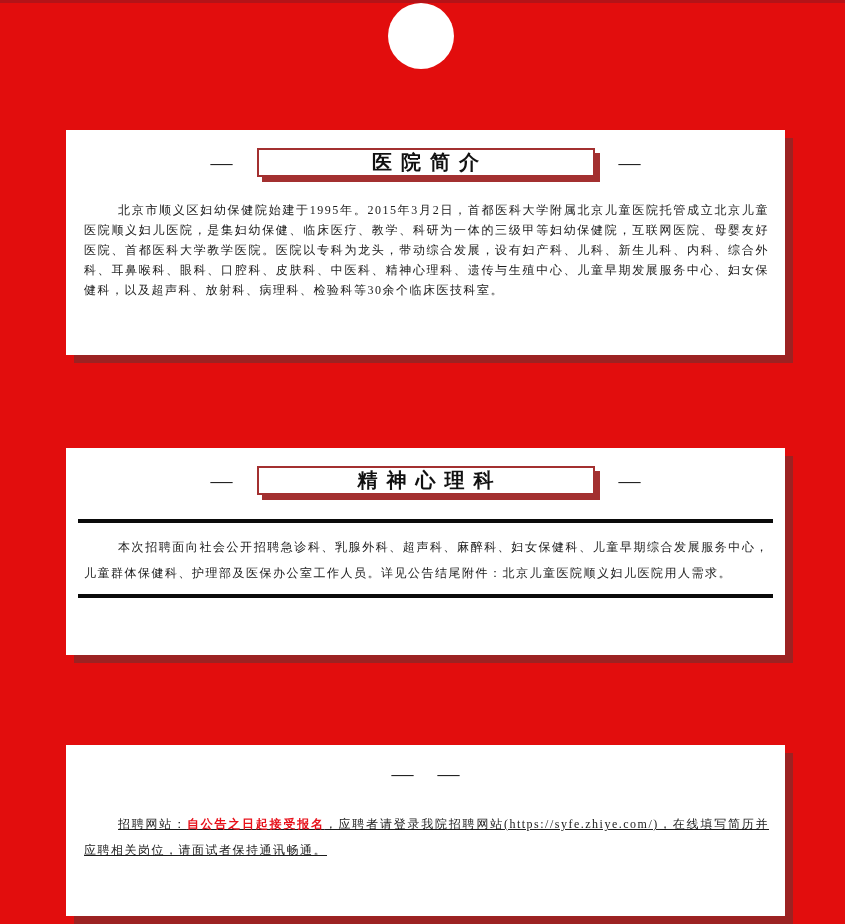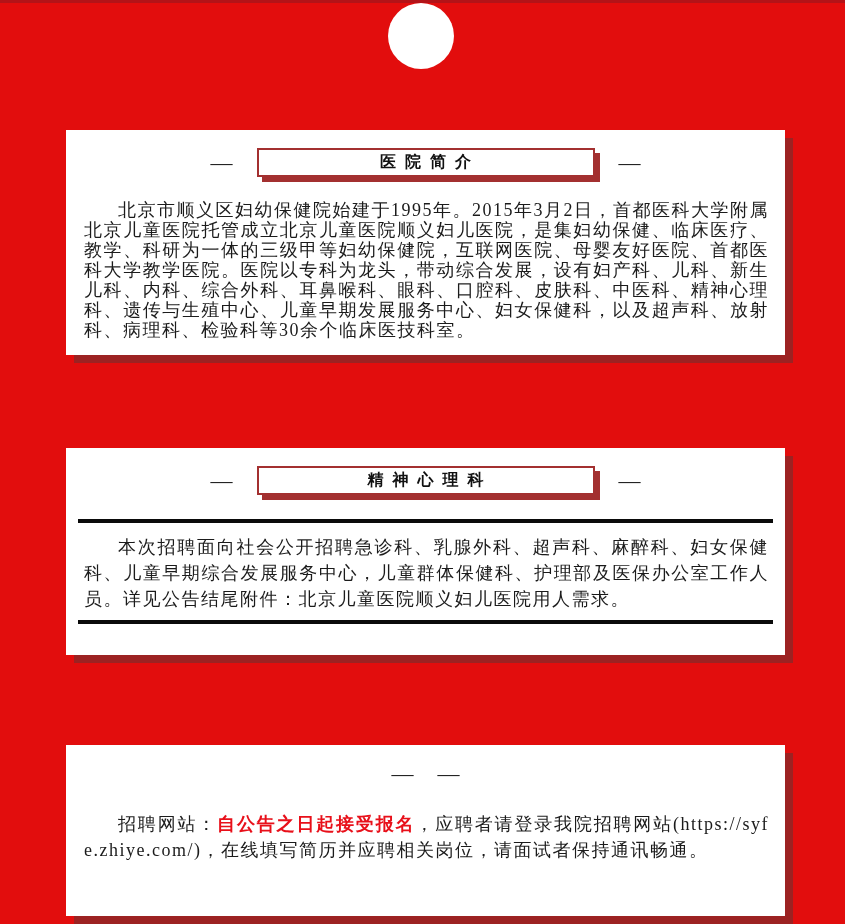--- a/index.html
+++ b/index.html
@@ -38,37 +38,37 @@
     user-select:none;
   }
   .title-box {
     width:334px; height:25px;
     border:2px solid var(--title_border_red, #a33030);
     box-shadow:5px 5px 0 var(--title_border_red, #a33030);
     background:var(--card_white, #ffffff);
     display:flex; align-items:center; justify-content:center;
   }
   .title-text {
-    font-size:16px; font-weight:bold;
+    font-size:20px; font-weight:bold;
     color:#111;
     letter-spacing:9px; text-indent:9px;
     white-space:nowrap;
   }
   .body {
     margin:23px 16px 0 18px;
-    font-size:18px;
+    font-size:12px;
     color: var(--text_black, #1b1b1b);
     text-align:justify;
     text-indent:34px;
     letter-spacing:1.5px;
   }
   #card-intro .body { line-height:20px; }
   #card-positions .body, #card-resume .body { line-height:26px; }
   #card-positions .body { margin-top:11px; }
-  #card-resume .body { margin-top:26px; word-break:break-all; }
+  #card-resume .body { margin-top:26px; word-break:break-all;text-decoration:underline; }
   .rule {
     height:4px; margin:24px 12px 0 12px;
     background: var(--divider_black, #0a0a0a);
   }
   .rule.bottom { margin-top:8px; }
   .highlight {
     color: var(--highlight_red, #e8101a);
     font-weight:bold;
   }
 </style>

